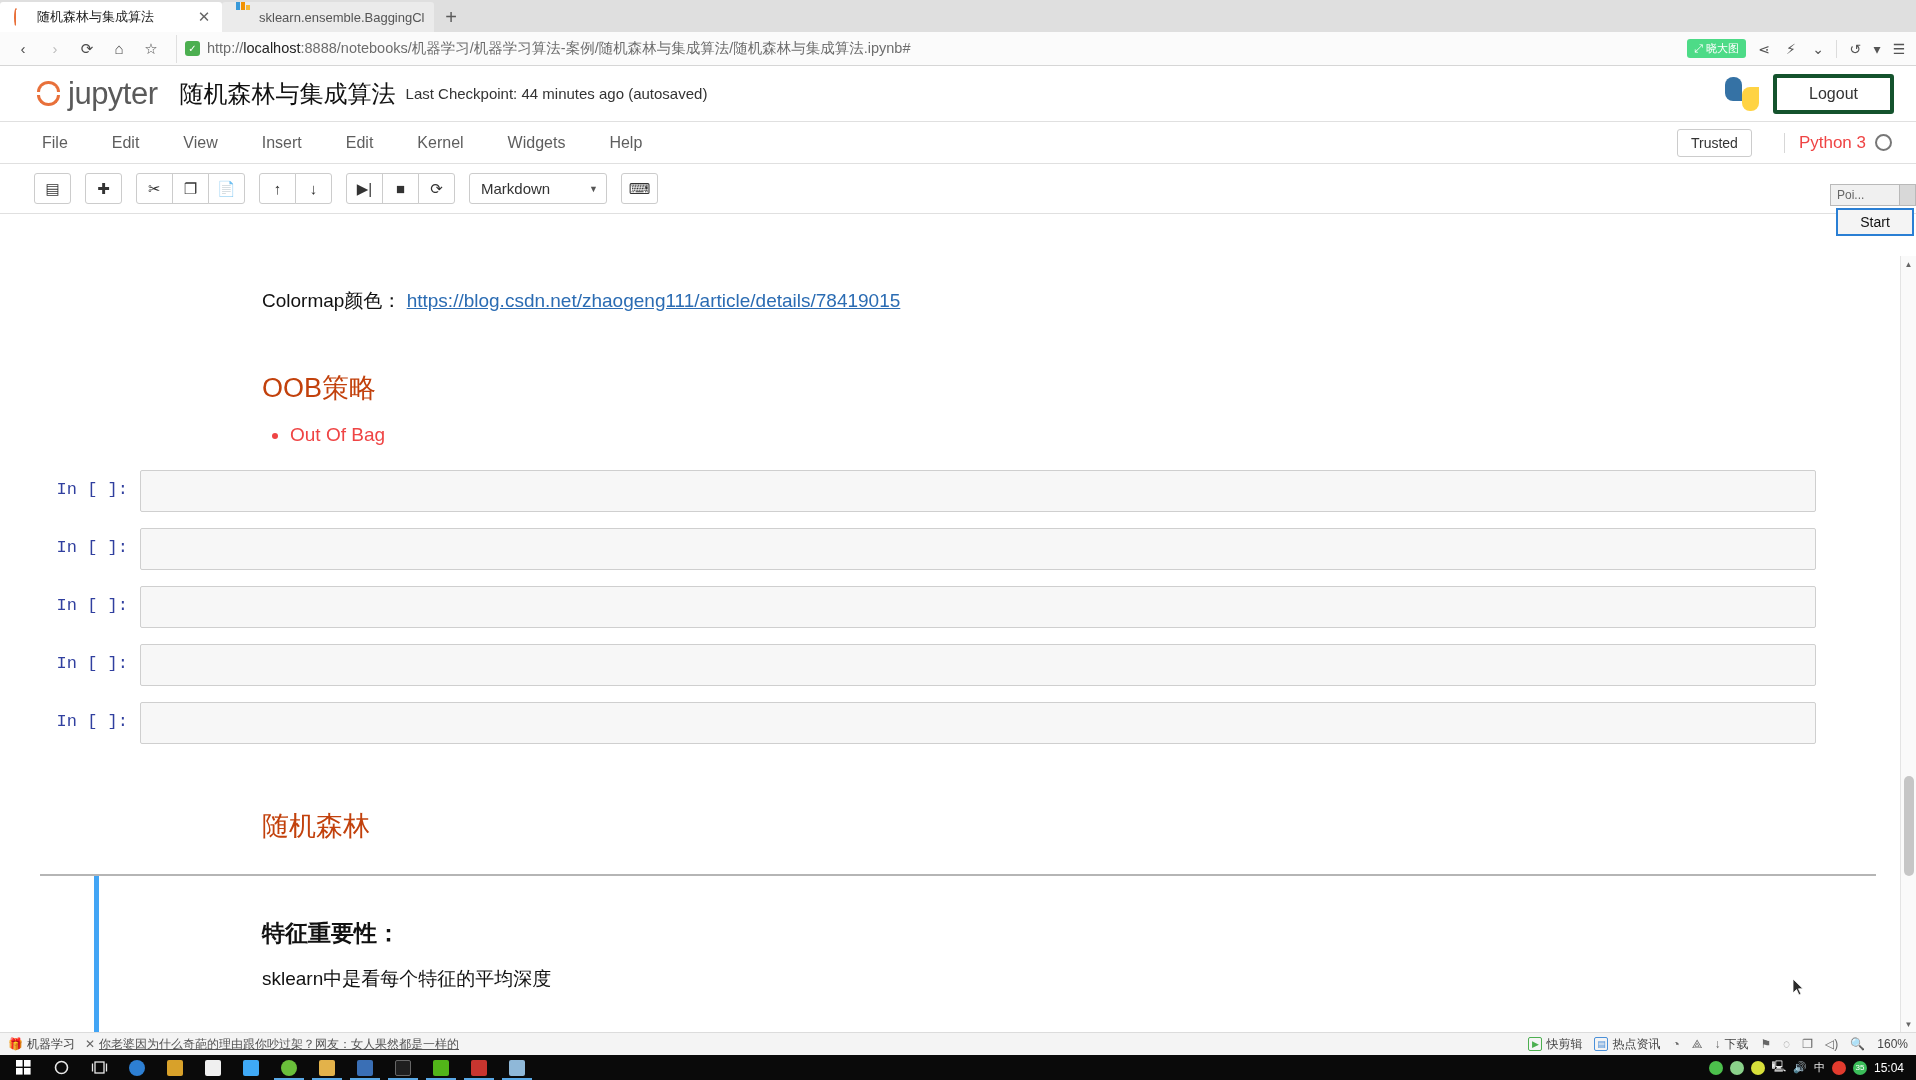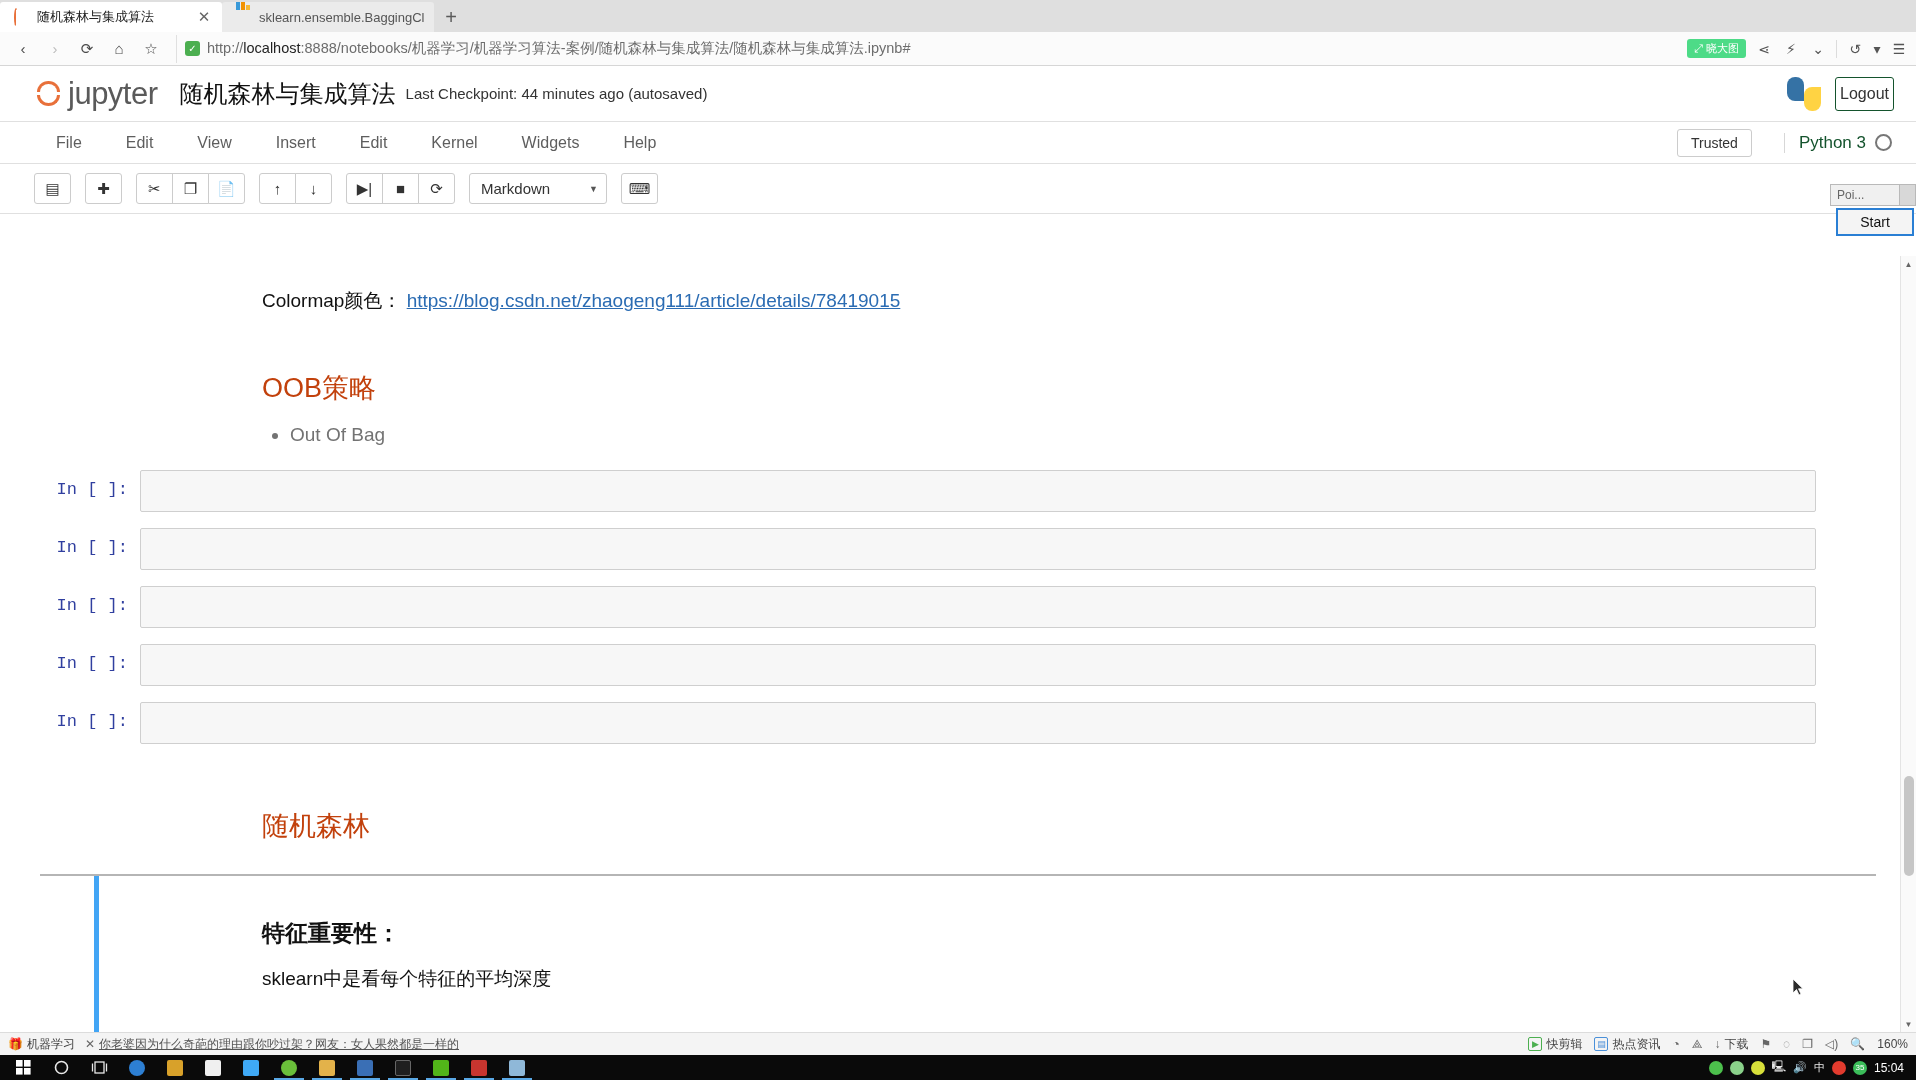--- a/index.html
+++ b/index.html
@@ -70,30 +70,30 @@
   .jp-mark span.b { top:2px; }
   .jp-mark span.c { bottom:2px; transform: rotate(180deg); }
   .jp-word { font-size:31px; color:#5a5a5a; font-weight:400; letter-spacing:-0.5px; }
   .nb-name { font-size:24px; color:#111; margin-left:22px; font-weight:500; }
   .nb-ckpt { font-size:15px; color:#333; margin-left:10px; }
   .jp-header-right { margin-left:auto; display:flex; align-items:center; gap:14px; }
   .py-logo { width:34px;height:34px;position:relative; }
   .py-logo .t, .py-logo .b { position:absolute;width:17px;height:24px; }
   .py-logo .t { left:0;top:0;background:#3572a5;border-radius:8px 8px 0 8px; }
   .py-logo .b { right:0;bottom:0;background:#ffd343;border-radius:8px 0 8px 8px; }
-  .btn-logout { border:1px solid #14532d;background:#fff;border-radius:3px;
-                padding:7px 4px;font-size:16px;color:#333; }
-
-  .jp-menubar { height:42px; display:flex; align-items:center; padding:0 24px 0 34px;
+  .btn-logout { border:4px solid #14532d;background:#fff;border-radius:3px;
+                padding:7px 32px;font-size:16px;color:#333; }
+
+  .jp-menubar { height:42px; display:flex; align-items:center; padding:0 24px 0 20px;
                 border-bottom:1px solid #e0e0e0; gap:0;text-align:center; }
   .jp-menu { font-size:16px; color:#5e5e5e; padding:7px 22px; }
   .menu-right { margin-left:auto; display:flex; align-items:center; gap:32px; }
   .trusted { border:1px solid #ccc;border-radius:3px;padding:5px 13px;font-size:14px;color:#333;background:#fff; }
   .kernel-ind { display:flex;align-items:center;gap:9px;padding-left:14px;border-left:1px solid #d7d7d7; }
-  .kernel-name { font-size:17px;color:#14532d; }
+  .kernel-name { font-size:17px;color:#ef4444; }
   .kernel-circle { width:17px;height:17px;border:2px solid #777;border-radius:50%; }
 
   .jp-toolbar { height:50px;display:flex;align-items:center;padding:0 34px;gap:0;
                 border-bottom:1px solid #e0e0e0; }
   .tb-group { display:flex; margin-right:14px; }
   .tb-btn { width:37px;height:31px;border:1px solid #ccc;background:#fff;
             display:flex;align-items:center;justify-content:center;color:#333;font-size:15px;
             margin-left:-1px; }
   .tb-group .tb-btn:first-child { border-radius:3px 0 0 3px; margin-left:0; }
   .tb-group .tb-btn:last-child  { border-radius:0 3px 3px 0; }
@@ -106,21 +106,21 @@
   
   .nb-scrollwrap { position:absolute; left:0; right:0; top:190px; bottom:0; overflow:hidden; background:#fff; }
   .nb-body { width:1836px; margin:0 auto; position:relative; padding-top:14px; }
   .nb-cell { position:relative; padding:6px 0; }
   .nb-md { padding-left:222px; padding-right:60px; }
   .md-link-line { font-size:19px; color:#111; padding:12px 0; }
   .md-link-line a { color:#2b6cb3; text-decoration:underline; }
   .md-h2 { font-size:27px; font-weight:normal; color:#c2410c; margin:32px 0 14px; }
   .md-h3 { font-size:23px; font-weight:bold; color:#111; margin:8px 0 14px; }
   .md-ul { margin:6px 0 6px 28px; }
-  .md-ul li { font-size:19px; color:#737373; line-height:1.6; }
+  .md-ul li { font-size:19px; color:#ef4444; line-height:1.6; }
   .md-p { font-size:19px; color:#111; line-height:1.7; }
 
   .code-cell { display:flex; align-items:flex-start; padding:8px 0 8px 0; }
   .prompt { width:100px; flex:0 0 100px; text-align:right; padding-right:12px;
             font-family:"Liberation Mono","DejaVu Sans Mono",monospace;
             font-size:17px; color:#303f9f; padding-top:10px; }
   .code-input { flex:1 1 auto; height:42px; background:#f7f7f7; border:1px solid #cfcfcf;
                 border-radius:2px; margin-right:60px; }
 
   .cell-selected { position:relative; }

